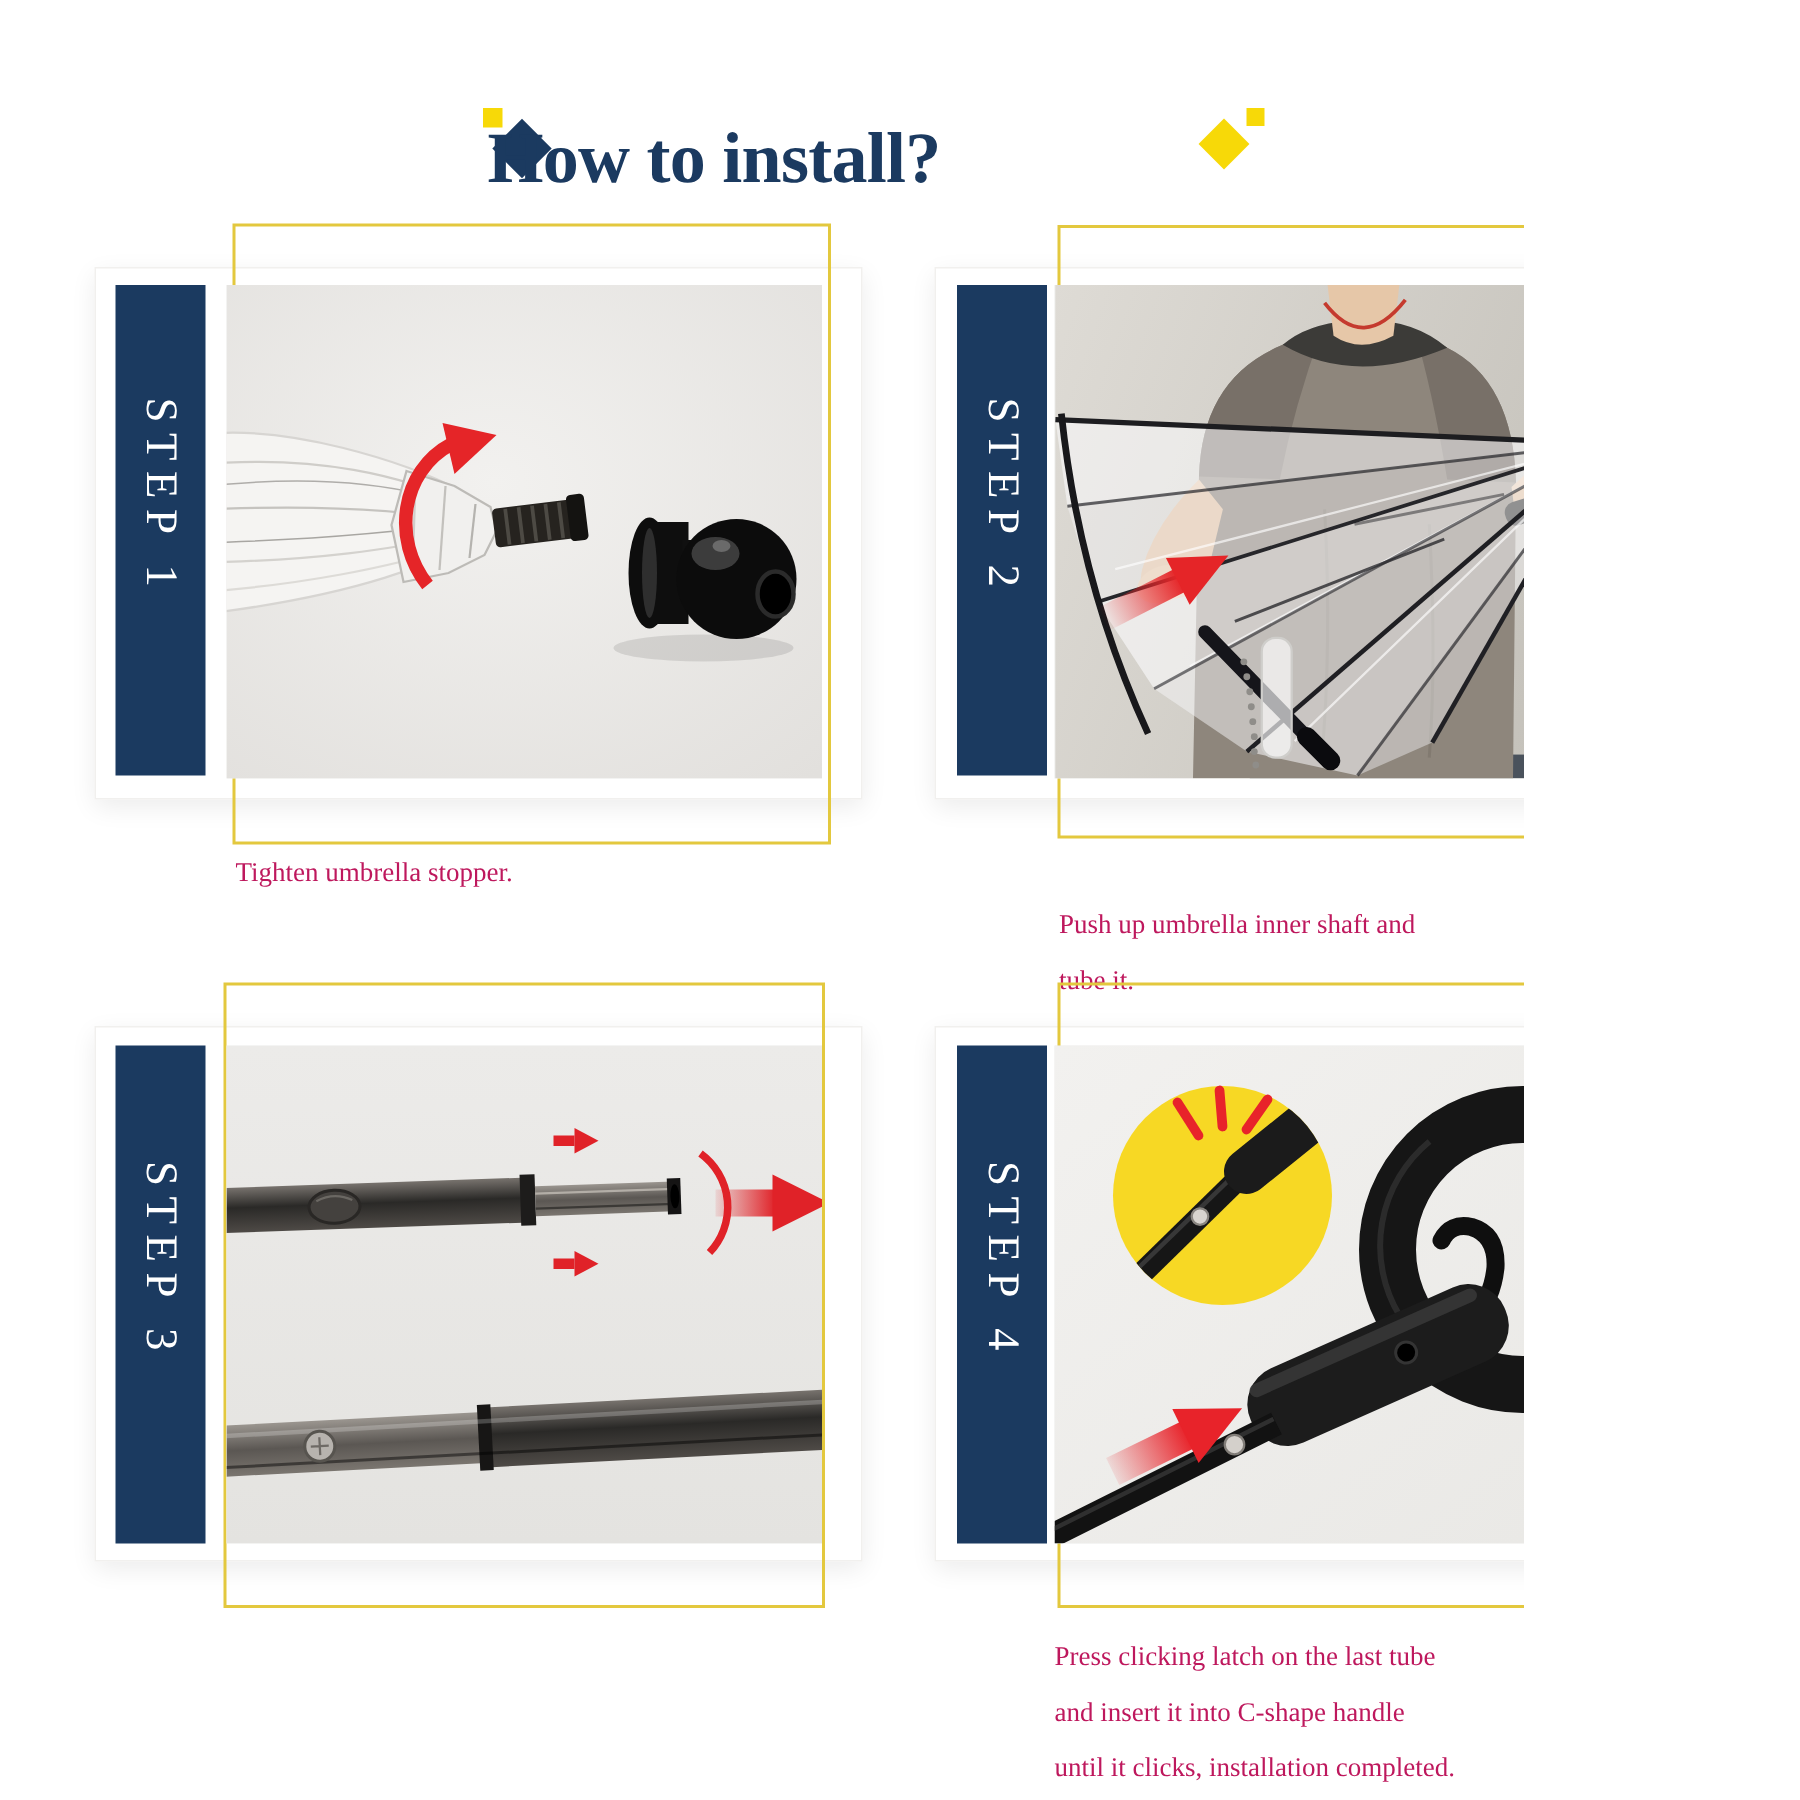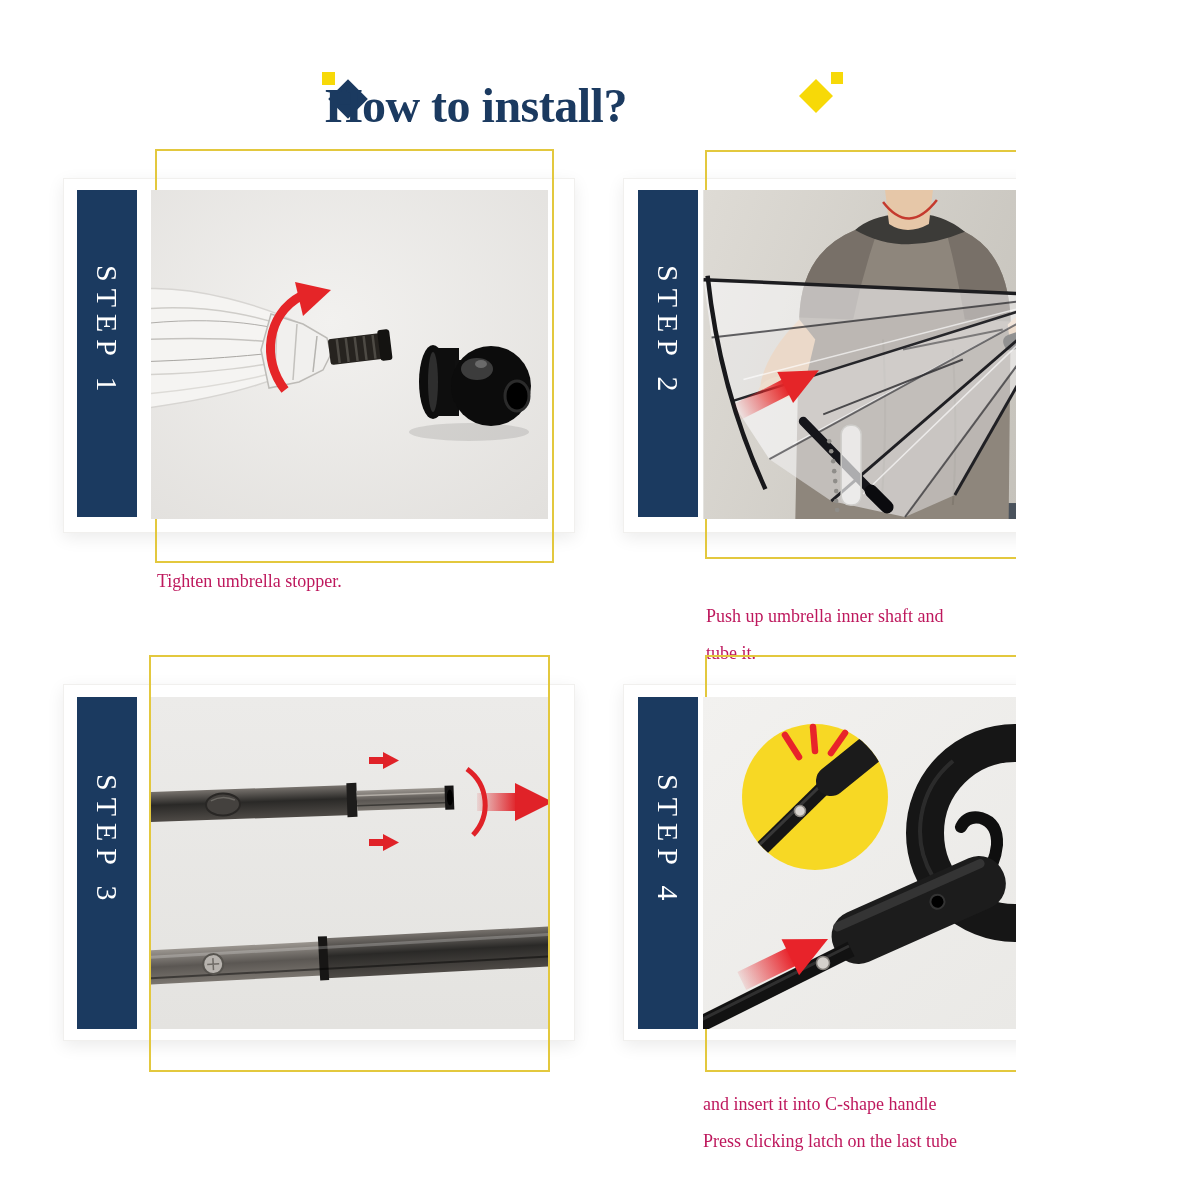--- a/index.html
+++ b/index.html
@@ -294,17 +294,18 @@
         </g>
         <g stroke="#e8232a" stroke-width="6.5" stroke-linecap="round">
           <path d="M96,60 L82,38"></path>
           <path d="M112,54 L110,30"></path>
           <path d="M128,56 L142,36"></path>
         </g>
       </g>
     </svg>
   </div>
   <div class="caption" style="left:703px;top:1086px;">
+      <div>Press clicking latch on the last tube</div>
       <div>and insert it into C-shape handle</div>
-      <div>Press clicking latch on the last tube</div>
+      <div>until it clicks, installation completed.</div>
     </div>
 
 </div>
 
 </body></html>

